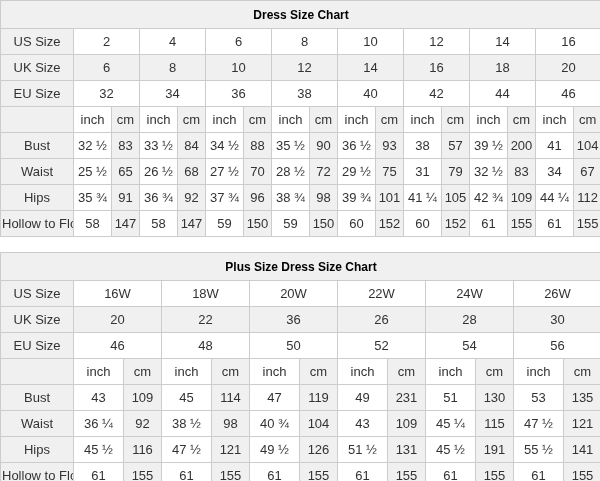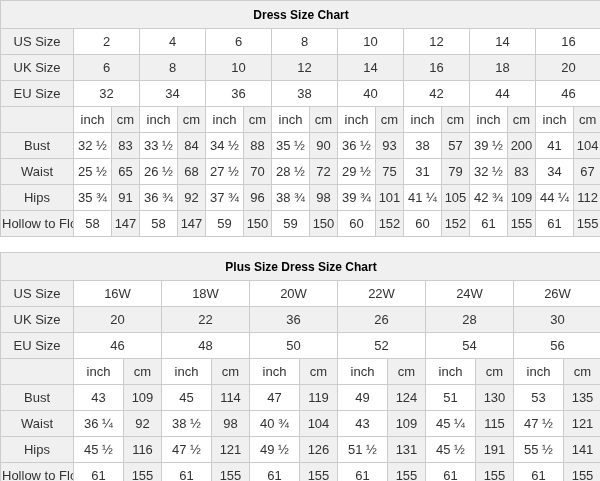--- a/index.html
+++ b/index.html
@@ -265,21 +265,21 @@
         </tr>
         <tr>
           <td class="shaded">Bust</td>
           <td>43</td>
           <td class="shaded">109</td>
           <td>45</td>
           <td class="shaded">114</td>
           <td>47</td>
           <td class="shaded">119</td>
           <td>49</td>
-          <td class="shaded">124</td>
+          <td class="shaded">231</td>
           <td>51</td>
           <td class="shaded">130</td>
           <td>53</td>
           <td class="shaded">135</td>
         </tr>
         <tr>
           <td class="shaded">Waist</td>
           <td>36 ¼</td>
           <td class="shaded">92</td>
           <td>38 ½</td>

